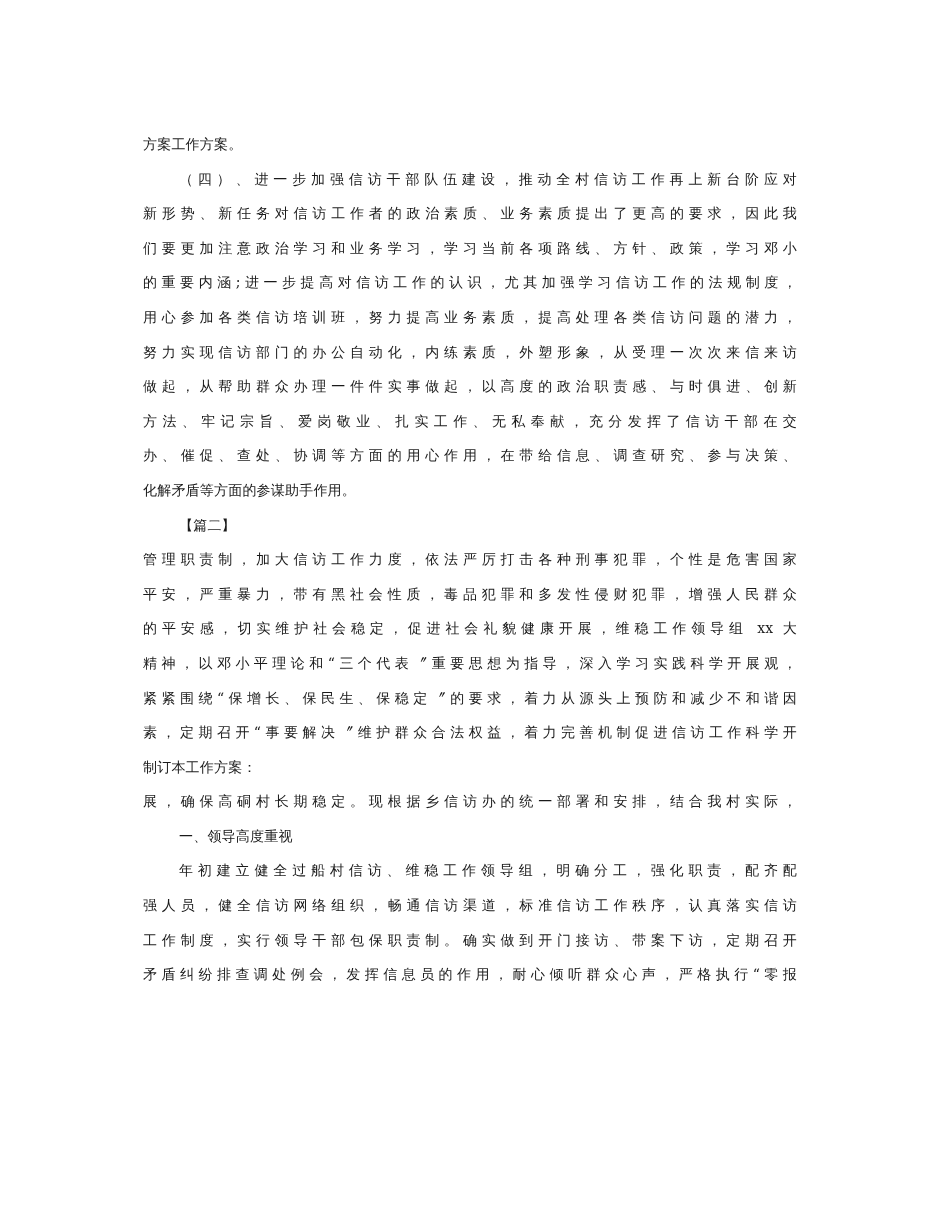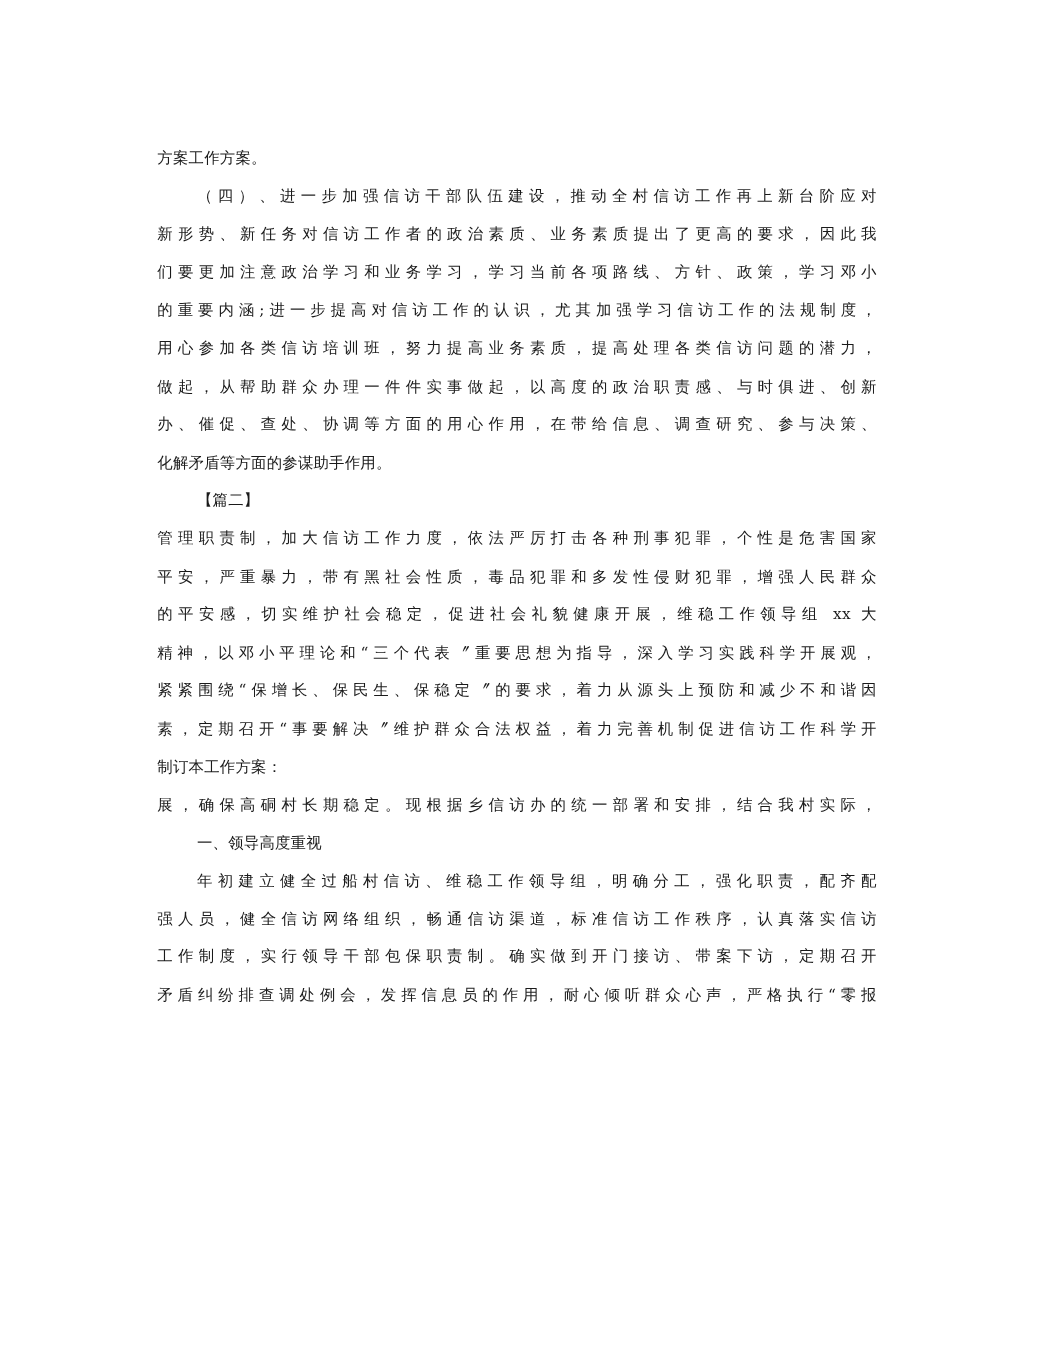--- a/index.html
+++ b/index.html
@@ -28,21 +28,23 @@
 </head>
 <body>
 
 <div class="page">
   <div class="line last">方案工作方案。</div>
   <div class="line indent">（四）、进一步加强信访干部队伍建设，推动全村信访工作再上新台阶应对</div>
   <div class="line">新形势、新任务对信访工作者的政治素质、业务素质提出了更高的要求，因此我</div>
   <div class="line">们要更加注意政治学习和业务学习，学习当前各项路线、方针、政策，学习邓小</div>
   <div class="line">的重要内涵;进一步提高对信访工作的认识，尤其加强学习信访工作的法规制度，</div>
   <div class="line">用心参加各类信访培训班，努力提高业务素质，提高处理各类信访问题的潜力，</div>
+  <div class="line">努力实现信访部门的办公自动化，内练素质，外塑形象，从受理一次次来信来访</div>
   <div class="line">做起，从帮助群众办理一件件实事做起，以高度的政治职责感、与时俱进、创新</div>
+  <div class="line">方法、牢记宗旨、爱岗敬业、扎实工作、无私奉献，充分发挥了信访干部在交</div>
   <div class="line">办、催促、查处、协调等方面的用心作用，在带给信息、调查研究、参与决策、</div>
   <div class="line last">化解矛盾等方面的参谋助手作用。</div>
   <div class="line indent last">【篇二】</div>
   <div class="line">管理职责制，加大信访工作力度，依法严厉打击各种刑事犯罪，个性是危害国家</div>
   <div class="line">平安，严重暴力，带有黑社会性质，毒品犯罪和多发性侵财犯罪，增强人民群众</div>
   <div class="line">的平安感，切实维护社会稳定，促进社会礼貌健康开展，维稳工作领导组 xx 大</div>
   <div class="line">精神，以邓小平理论和“三个代表〞重要思想为指导，深入学习实践科学开展观，</div>
   <div class="line">紧紧围绕“保增长、保民生、保稳定〞的要求，着力从源头上预防和减少不和谐因</div>
   <div class="line">素，定期召开“事要解决〞维护群众合法权益，着力完善机制促进信访工作科学开</div>
   <div class="line last">制订本工作方案：</div>

